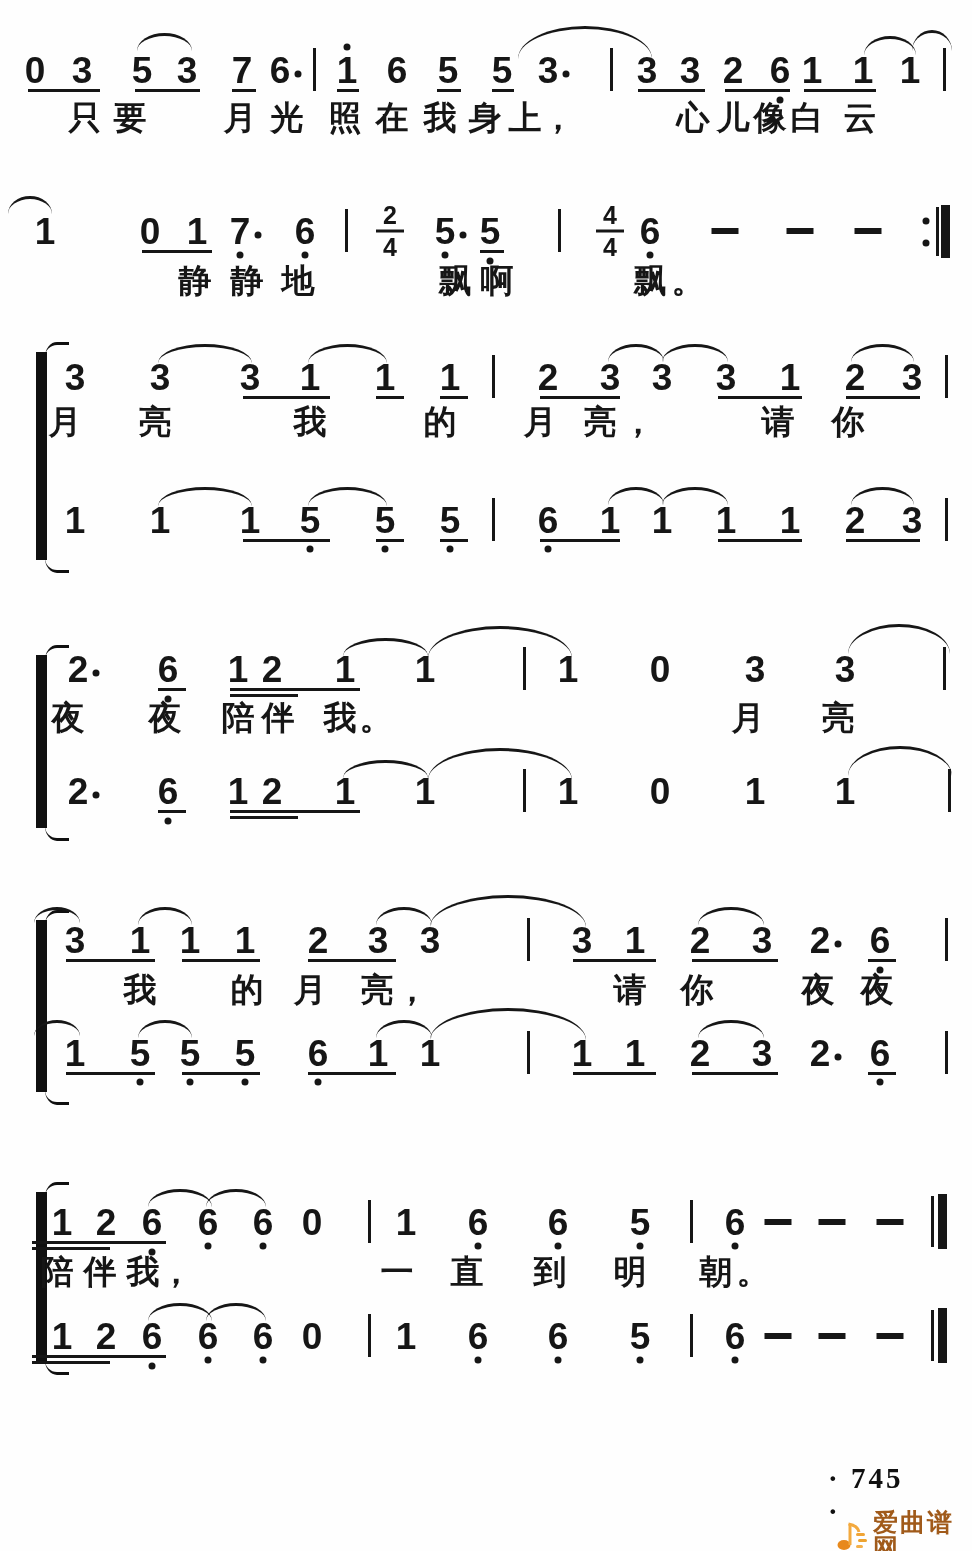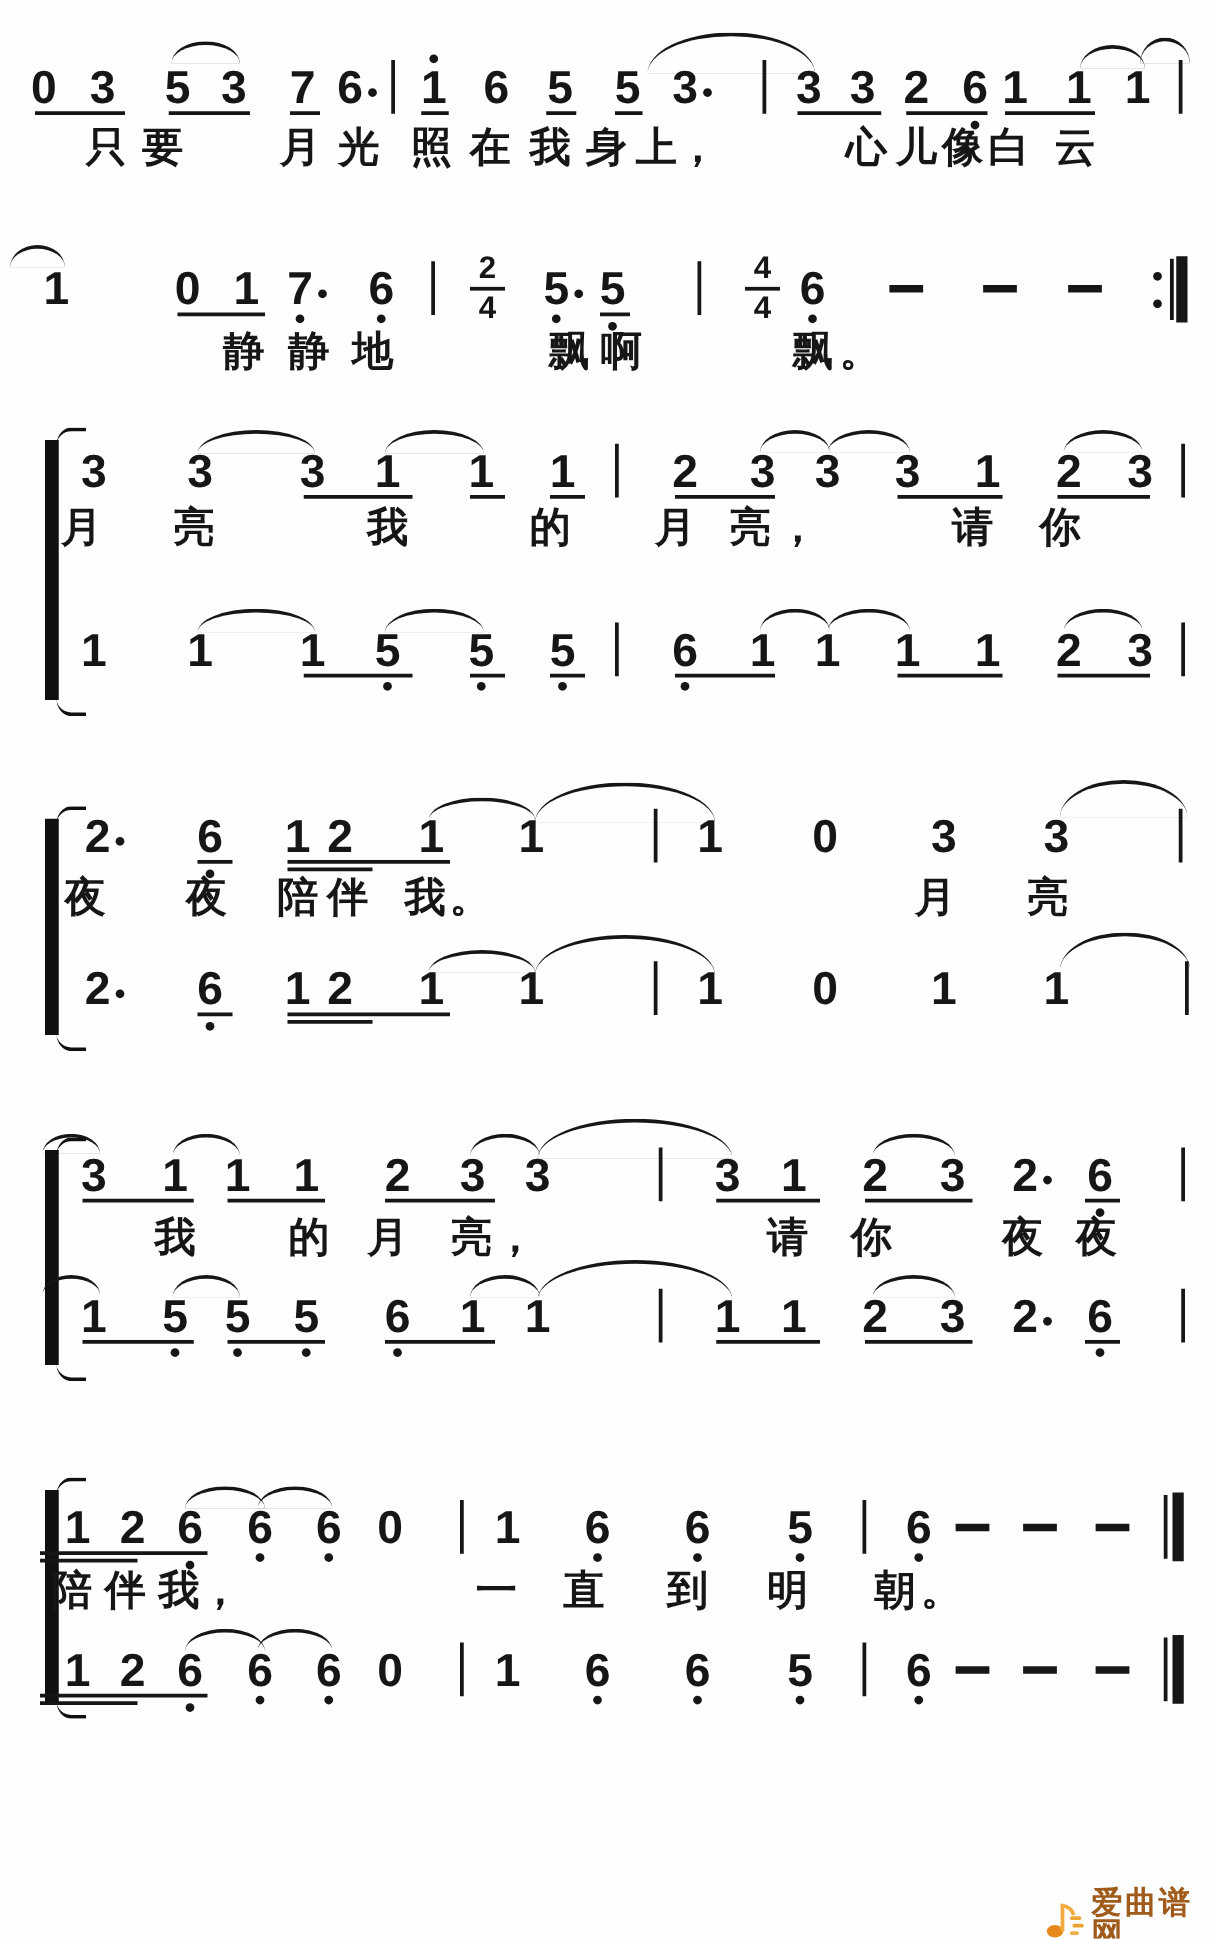--- a/index.html
+++ b/index.html
@@ -387,20 +387,21 @@
       <div class="bar" style="left: 690px; top: 1314px; width: 3px; height: 43px;"></div>
       <div class="bar" style="left: 931px; top: 1310px; width: 3px; height: 51px;"></div>
       <div class="bar" style="left: 938px; top: 1308px; width: 9px; height: 55px;"></div>
       <div class="arc" style="left: 148px; top: 1303px; width: 64px; height: 15px;"></div>
       <div class="arc" style="left: 206px; top: 1303px; width: 60px; height: 15px;"></div>
       <div class="dash" style="left: 778px; top: 1336px;"></div>
       <div class="dash" style="left: 832px; top: 1336px;"></div>
       <div class="dash" style="left: 890px; top: 1336px;"></div>
     </div>
 
+  <div class="footer-num" style="left:876px;top:1462px">· 745 ·</div>
 
   <div class="logo" style="left:836px;top:1510px">
     <span style="display:inline-flex;">
       <svg width="32" height="34" viewBox="0 0 32 34" aria-hidden="true">
         <ellipse cx="8" cy="27" rx="6.5" ry="5" fill="#e8891c"></ellipse>
         <rect x="12.5" y="6" width="3" height="21" fill="#f3a93e"></rect>
         <path d="M12.5 6 C19 7 22 10 23 14" fill="none" stroke="#f3a93e" stroke-width="3"></path>
         <rect x="20" y="15" width="9" height="3" rx="1.5" fill="#f0a435"></rect>
         <rect x="22" y="21" width="9" height="3" rx="1.5" fill="#eda32f"></rect>
         <rect x="20" y="27" width="7" height="3" rx="1.5" fill="#f3b04a"></rect>

